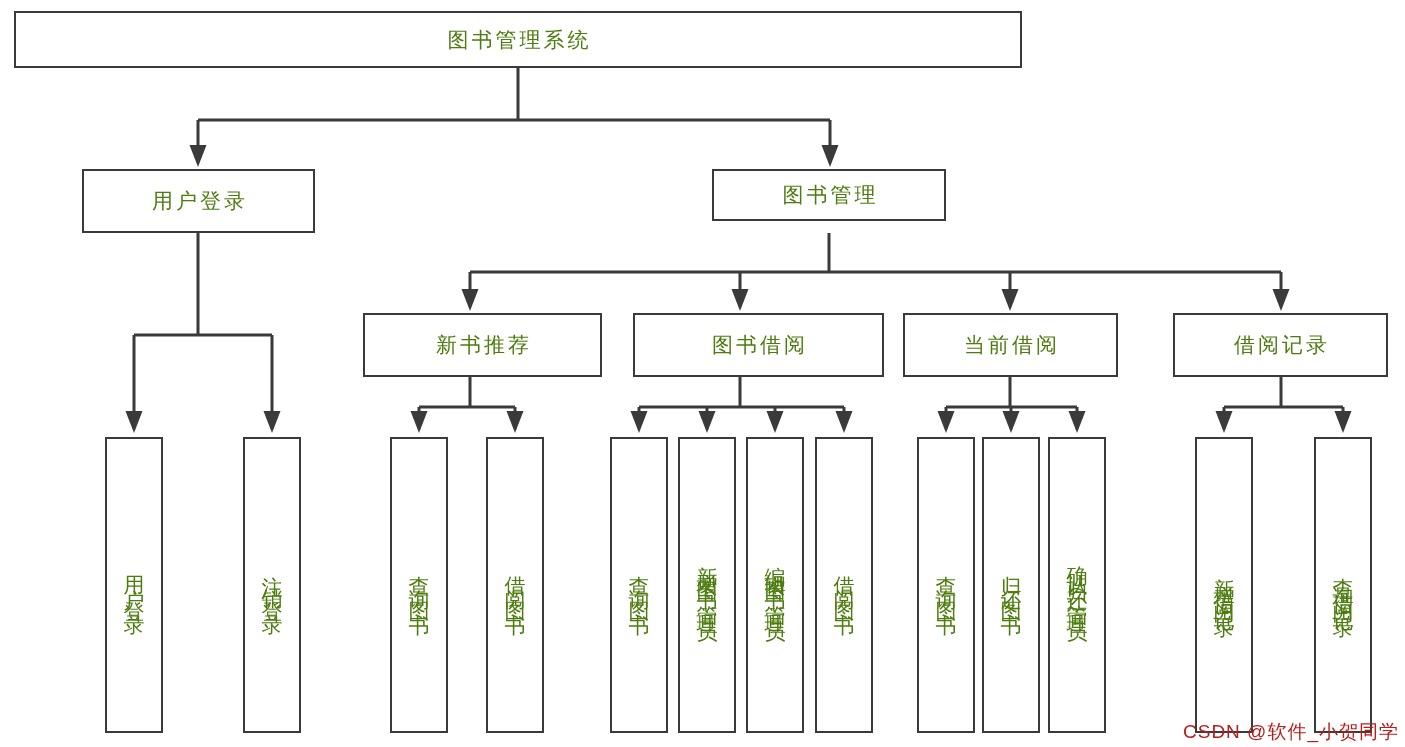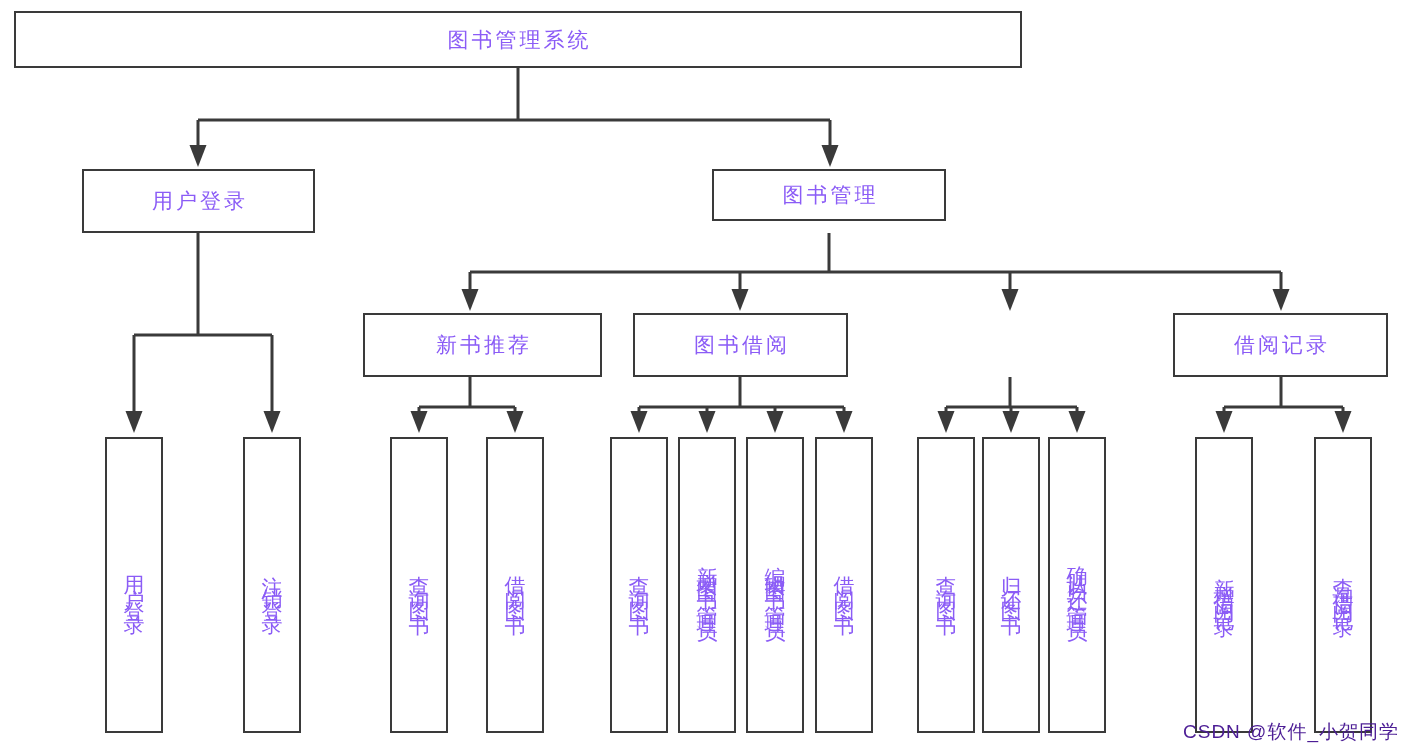--- a/index.html
+++ b/index.html
@@ -11,41 +11,41 @@
     overflow:hidden;
   }
   .wires{position:absolute;left:0;top:0;width:1405px;height:747px;z-index:1;}
   .wires .line{stroke:#3a3a3a;stroke-width:3;fill:none;}
   .wires .arrow{fill:#3a3a3a;stroke:none;}
   .node{
     position:absolute;
     box-sizing:border-box;
     border:2px solid #3a3a3a;
     background:#ffffff;
-    color:#8b5cf6;
+    color:#4d7c0f;
     z-index:2;
     display:flex;align-items:center;justify-content:center;
     font-size:21px;
   }
   .node.h{letter-spacing:3px;text-indent:3px;white-space:nowrap;}
   .node.v{
     display:block;
     writing-mode:vertical-rl;
     text-orientation:mixed;
     text-align:center;
     line-height:54px;
     letter-spacing:8px;
   }
   .node.v.short{letter-spacing:13px;}
   .watermark{
     position:absolute;
     left:1183px;top:719px;
     z-index:5;
     font-size:19px;
-    color:#4c1d95;
+    color:#b91c1c;
     letter-spacing:1px;
     white-space:nowrap;
   }
 </style>
 </head>
 <body>
 
 <div class="stage">
 
   <svg class="wires" viewBox="0 0 1405 747">
@@ -83,21 +83,22 @@
     <path class="arrow" d="M1215.5 411 H1232.5 L1224 433 Z"></path>
     <path class="arrow" d="M1334.5 411 H1351.5 L1343 433 Z"></path>
   </svg>
 
   <div class="node h" style="left:14px;top:11px;width:1008px;height:57px;">图书管理系统</div>
 
   <div class="node h" style="left:82px;top:169px;width:233px;height:64px;">用户登录</div>
   <div class="node h" style="left:712px;top:169px;width:234px;height:52px;">图书管理</div>
 
   <div class="node h" style="left:363px;top:313px;width:239px;height:64px;">新书推荐</div>
-  <div class="node h" style="left:633px;top:313px;width:215px;height:64px;font-family:Liberation Serif, serif;">图书借阅</div>
+  <div class="node h" style="left:633px;top:313px;width:251px;height:64px;font-family:Liberation Serif, serif;">图书借阅</div>
+  <div class="node h" style="left:903px;top:313px;width:215px;height:64px;">当前借阅</div>
   <div class="node h" style="left:1173px;top:313px;width:215px;height:64px;">借阅记录</div>
 
   <div class="node v short" style="left:105px;top:437px;width:58px;height:296px;">用户登录</div>
   <div class="node v short" style="left:243px;top:437px;width:58px;height:296px;">注销登录</div>
 
   <div class="node v short" style="left:390px;top:437px;width:58px;height:296px;">查询图书</div>
   <div class="node v short" style="left:486px;top:437px;width:58px;height:296px;">借阅图书</div>
 
   <div class="node v short" style="left:610px;top:437px;width:58px;height:296px;">查询图书</div>
   <div class="node v" style="left:678px;top:437px;width:58px;height:296px;">新增图书（管理员）</div>

